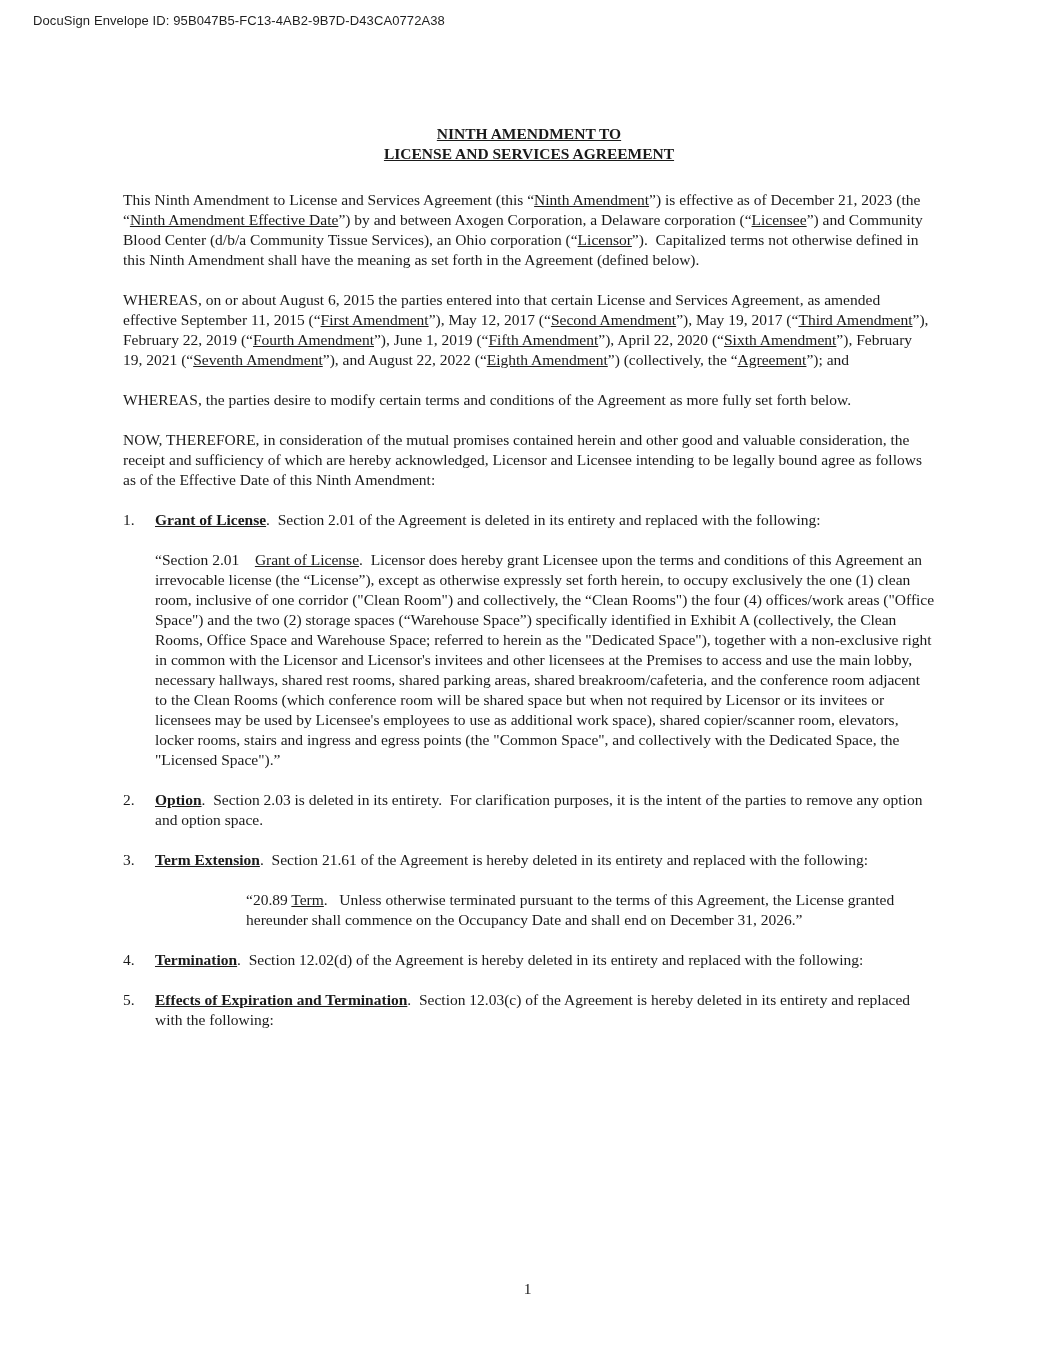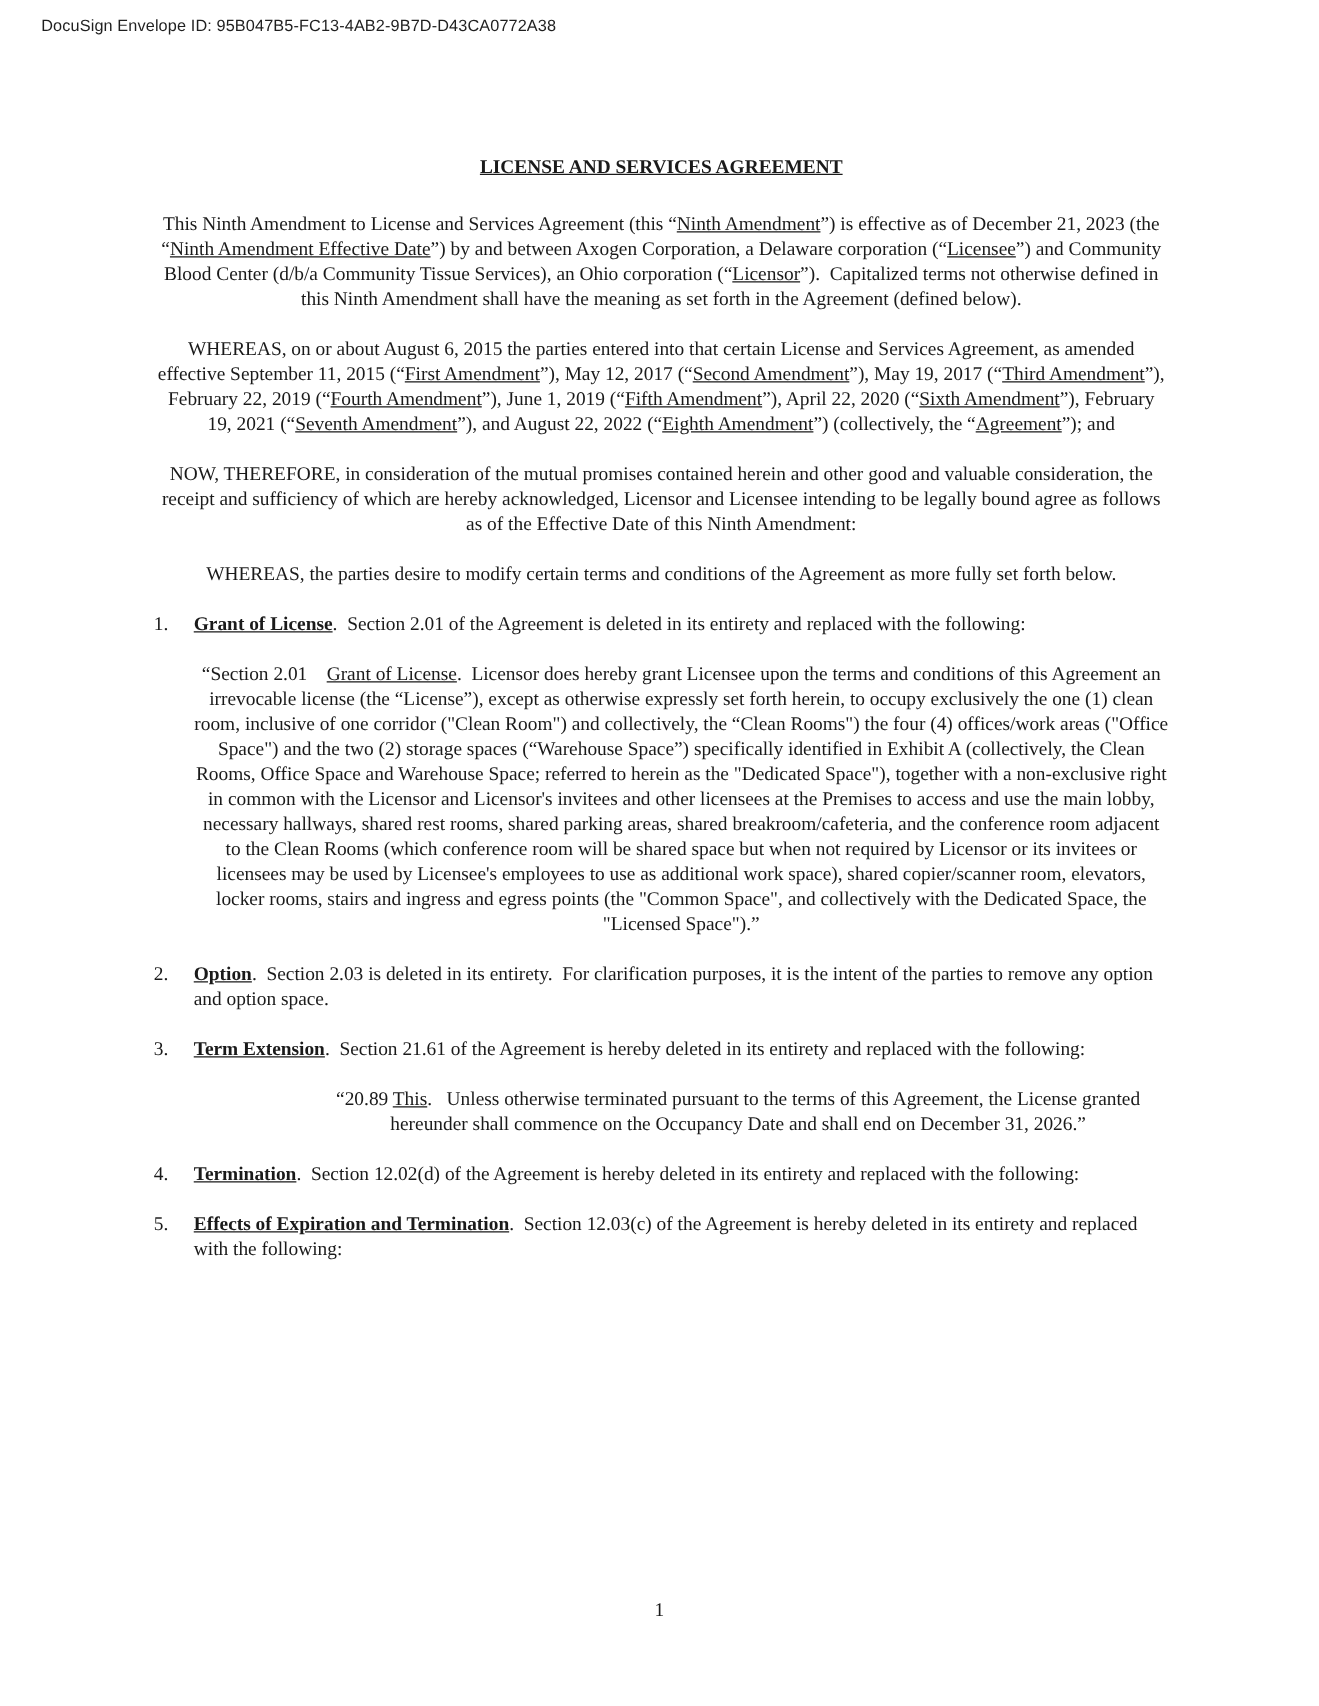--- a/index.html
+++ b/index.html
@@ -26,21 +26,21 @@
     position: absolute;
     left: 123px;
     top: 124px;
     width: 812px;
     font-size: 15.5px;
     line-height: 20px;
     text-align: left;
   }
   .title-block { text-align: center; margin: 0 0 26px 0; }
   .title-line { font-weight: bold; text-decoration: underline; }
-  .para, .quote, .quote2 { margin: 0 0 20px 0; white-space: pre-wrap; text-align: center; }
+  .para, .quote, .quote2 { margin: 0 0 20px 0; white-space: pre-wrap; }
   .item { display: flex; margin: 0 0 20px 0; }
   .num { flex: 0 0 32px; }
   .item-text { flex: 1 1 auto; white-space: pre-wrap; }
   .quote  { margin-left: 32px; }
   .quote2 { margin-left: 123px; }
   .u { text-decoration: underline; }
   .b { font-weight: bold; }
   .page-number {
     position: absolute;
     left: 0;
@@ -52,41 +52,42 @@
   }
 </style>
 </head>
 <body>
 
 <div class="page">
   <div class="docusign">DocuSign Envelope ID: 95B047B5-FC13-4AB2-9B7D-D43CA0772A38</div>
 
   <div class="content">
     <div class="title-block">
+      <div class="title-line">NINTH AMENDMENT TO</div>
       <div class="title-line">LICENSE AND SERVICES AGREEMENT</div>
     </div>
     <div>
         <p class="para"><span>This Ninth Amendment to License and Services Agreement (this “</span><span class="u">Ninth Amendment</span><span>”) is effective as of December 21, 2023 (the “</span><span class="u">Ninth Amendment Effective Date</span><span>”) by and between Axogen Corporation, a Delaware corporation (“</span><span class="u">Licensee</span><span>”) and Community Blood Center (d/b/a Community Tissue Services), an Ohio corporation (“</span><span class="u">Licensor</span><span>”).  Capitalized terms not otherwise defined in this Ninth Amendment shall have the meaning as set forth in the Agreement (defined below).</span></p>
         <p class="para"><span>WHEREAS, on or about August 6, 2015 the parties entered into that certain License and Services Agreement, as amended effective September 11, 2015 (“</span><span class="u">First Amendment</span><span>”), May 12, 2017 (“</span><span class="u">Second Amendment</span><span>”), May 19, 2017 (“</span><span class="u">Third Amendment</span><span>”), February 22, 2019 (“</span><span class="u">Fourth Amendment</span><span>”), June 1, 2019 (“</span><span class="u">Fifth Amendment</span><span>”), April 22, 2020 (“</span><span class="u">Sixth Amendment</span><span>”), February 19, 2021 (“</span><span class="u">Seventh Amendment</span><span>”), and August 22, 2022 (“</span><span class="u">Eighth Amendment</span><span>”) (collectively, the “</span><span class="u">Agreement</span><span>”); and</span></p>
+        <p class="para"><span>WHEREAS, the parties desire to modify certain terms and conditions of the Agreement as more fully set forth below.</span></p>
         <p class="para"><span>NOW, THEREFORE, in consideration of the mutual promises contained herein and other good and valuable consideration, the receipt and sufficiency of which are hereby acknowledged, Licensor and Licensee intending to be legally bound agree as follows as of the Effective Date of this Ninth Amendment:</span></p>
-        <p class="para"><span>WHEREAS, the parties desire to modify certain terms and conditions of the Agreement as more fully set forth below.</span></p>
         <div class="item">
           <span class="num">1.</span>
           <div class="item-text"><span class="u b">Grant of License</span><span>.  Section 2.01 of the Agreement is deleted in its entirety and replaced with the following:</span></div>
         </div>
         <p class="quote"><span>“Section 2.01    </span><span class="u">Grant of License</span><span>.  Licensor does hereby grant Licensee upon the terms and conditions of this Agreement an irrevocable license (the “License”), except as otherwise expressly set forth herein, to occupy exclusively the one (1) clean room, inclusive of one corridor ("Clean Room") and collectively, the “Clean Rooms") the four (4) offices/work areas ("Office Space") and the two (2) storage spaces (“Warehouse Space”) specifically identified in Exhibit A (collectively, the Clean Rooms, Office Space and Warehouse Space; referred to herein as the "Dedicated Space"), together with a non-exclusive right in common with the Licensor and Licensor's invitees and other licensees at the Premises to access and use the main lobby, necessary hallways, shared rest rooms, shared parking areas, shared breakroom/cafeteria, and the conference room adjacent to the Clean Rooms (which conference room will be shared space but when not required by Licensor or its invitees or licensees may be used by Licensee's employees to use as additional work space), shared copier/scanner room, elevators, locker rooms, stairs and ingress and egress points (the "Common Space", and collectively with the Dedicated Space, the "Licensed Space").”</span></p>
         <div class="item">
           <span class="num">2.</span>
           <div class="item-text"><span class="u b">Option</span><span>.  Section 2.03 is deleted in its entirety.  For clarification purposes, it is the intent of the parties to remove any option and option space.</span></div>
         </div>
         <div class="item">
           <span class="num">3.</span>
           <div class="item-text"><span class="u b">Term Extension</span><span>.  Section 21.61 of the Agreement is hereby deleted in its entirety and replaced with the following:</span></div>
         </div>
-        <p class="quote2"><span>“20.89 </span><span class="u">This</span><span>.   Unless otherwise terminated pursuant to the terms of this Agreement, the License granted hereunder shall commence on the Occupancy Date and shall end on December 31, 2026.”</span></p>
+        <p class="quote2"><span>“20.89 </span><span class="u">Term</span><span>.   Unless otherwise terminated pursuant to the terms of this Agreement, the License granted hereunder shall commence on the Occupancy Date and shall end on December 31, 2026.”</span></p>
         <div class="item">
           <span class="num">4.</span>
           <div class="item-text"><span class="u b">Termination</span><span>.  Section 12.02(d) of the Agreement is hereby deleted in its entirety and replaced with the following:</span></div>
         </div>
         <div class="item">
           <span class="num">5.</span>
           <div class="item-text"><span class="u b">Effects of Expiration and Termination</span><span>.  Section 12.03(c) of the Agreement is hereby deleted in its entirety and replaced with the following:</span></div>
         </div>
       </div>
   </div>

